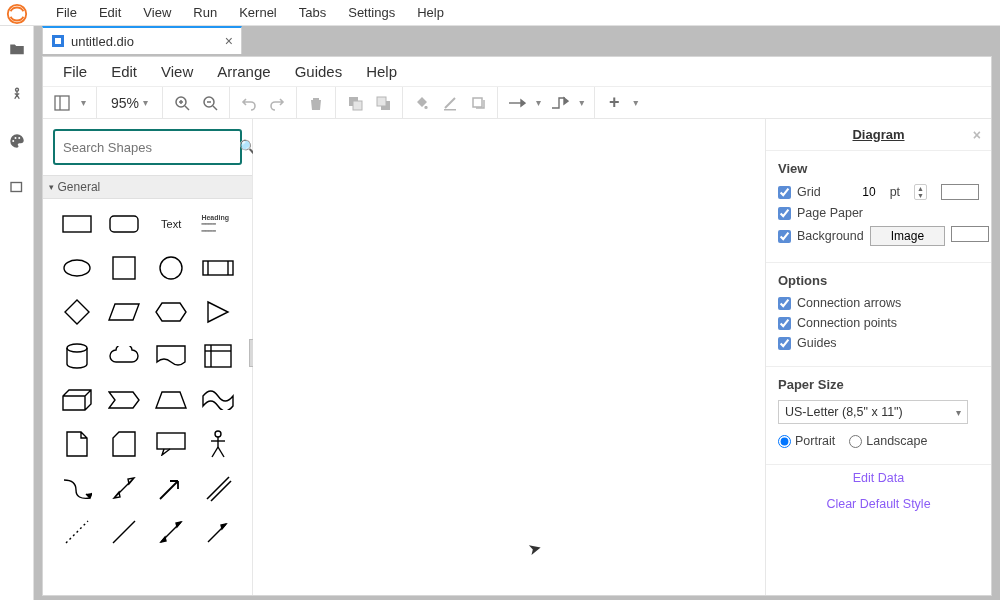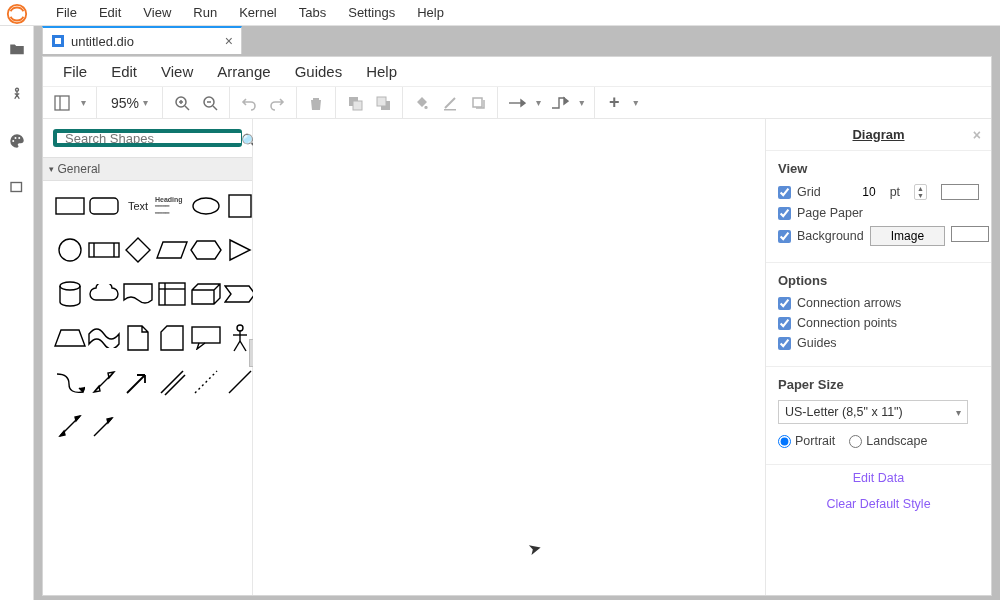--- a/index.html
+++ b/index.html
@@ -25,27 +25,27 @@
 
 .toolbar { height: 32px; display: flex; align-items: center; border-bottom: 1px solid #e7e7e7; }
 .tool-group { display: flex; align-items: center; height: 100%; border-right: 1px solid #e7e7e7; padding: 0 10px; gap: 10px; }
 .tool-btn { width: 18px; height: 18px; display: flex; align-items: center; justify-content: center; color: #707070; }
 .zoom-box { display: flex; align-items: center; gap: 4px; font-size: 14px; color: #333; padding: 0 4px; }
 
 .body-row { position: absolute; top: 62px; left: 0; right: 0; bottom: 0; display: flex; }
 
 .sidebar { width: 210px; border-right: 1px solid #e7e7e7; position: relative; background: #fff; }
 .search-wrap { padding: 10px; }
-.search-box { display: flex; border: 4px solid #0f766e; border-radius: 3px; height: 18px; padding: 0 8px; background: #fff; }
+.search-box { display: flex; align-items: center; border: 2px solid #0f766e; border-radius: 3px; height: 36px; padding: 0 8px; background: #fff; }
 .search-box input { border: none; outline: none; flex: 1; font-size: 13px; color: #666; }
 .search-box .mag { color: #888; font-size: 14px; }
 
 .palette-header { height: 24px; display: flex; align-items: center; padding: 0 6px; background: #eee; border-top: 1px solid #e0e0e0; border-bottom: 1px solid #e0e0e0; font-size: 12px; color: #555; gap: 4px; }
 
-.palette-grid { display: grid; grid-template-columns: repeat(6, 1fr); padding: 12px 10px; row-gap: 18px; justify-items: center; }
+.palette-grid { display: grid; grid-template-columns: repeat(4, 1fr); padding: 12px 10px; row-gap: 18px; justify-items: center; }
 .shape-cell { width: 34px; height: 26px; display:flex; align-items:center; justify-content:center; }
 .shape-cell svg { stroke: #000; stroke-width: 1.4; fill: none; }
 .shape-text { font-size: 11px; color:#222; }
 .shape-heading { font-size: 6px; color:#444; text-align:left; line-height:1.1; width:34px;}
 .shape-heading .hd { font-weight:bold; font-size:7px; display:block; }
 
 .canvas { flex: 1; position: relative; background-color: #fff; background-image: radial-gradient(#e3e3e3 0.5px, transparent 0.5px); background-size: 16px 16px; }
 .sidebar-splitter { position:absolute; right:-3px; top:220px; width:6px; height:28px; background: #d9d9d9; border:1px solid #bbb; }
 
 .rightpane { width: 226px; border-left: 1px solid #e7e7e7; background: #fff; font-size: 13px; color: #333; }

